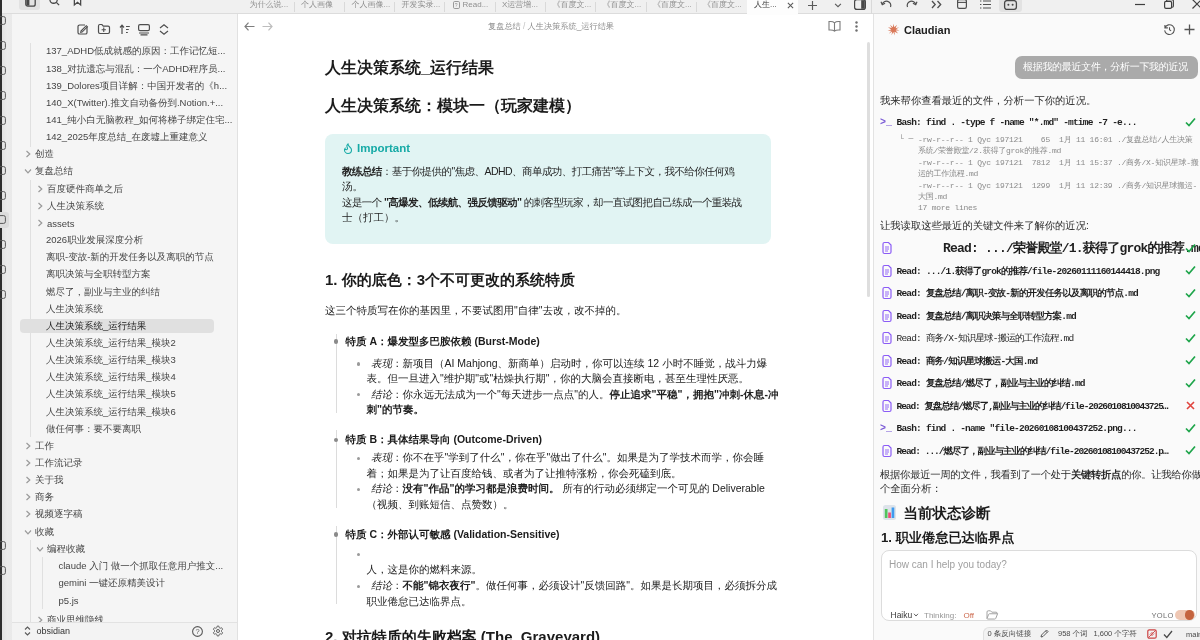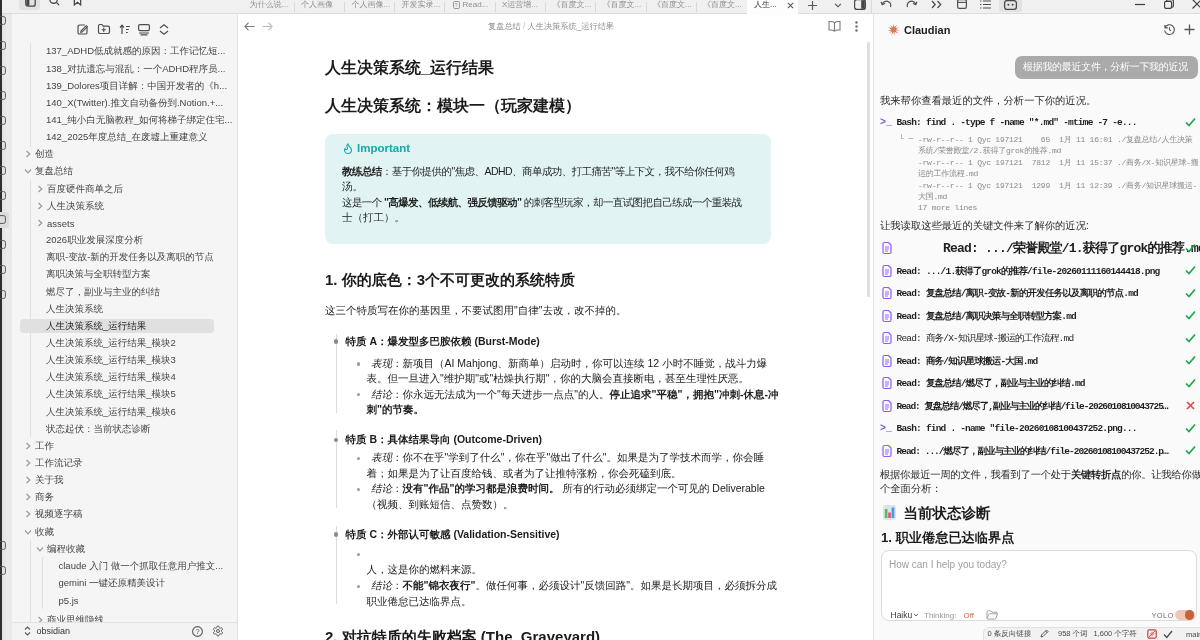--- a/index.html
+++ b/index.html
@@ -210,21 +210,21 @@
 <div class="t" style="left:46px;top:257.2px;font-size:9.5px;color:#454545">离职-变故-新的开发任务以及离职的节点</div>
 <div class="t" style="left:46px;top:274.3px;font-size:9.5px;color:#454545">离职决策与全职转型方案</div>
 <div class="t" style="left:46px;top:291.5px;font-size:9.5px;color:#454545">燃尽了，副业与主业的纠结</div>
 <div class="t" style="left:46px;top:308.6px;font-size:9.5px;color:#454545">人生决策系统</div>
 <div class="t" style="left:46px;top:325.8px;font-size:9.5px;color:#1d1d1d">人生决策系统_运行结果</div>
 <div class="t" style="left:46px;top:342.9px;font-size:9.5px;color:#454545">人生决策系统_运行结果_模块2</div>
 <div class="t" style="left:46px;top:360.1px;font-size:9.5px;color:#454545">人生决策系统_运行结果_模块3</div>
 <div class="t" style="left:46px;top:377.2px;font-size:9.5px;color:#454545">人生决策系统_运行结果_模块4</div>
 <div class="t" style="left:46px;top:394.4px;font-size:9.5px;color:#454545">人生决策系统_运行结果_模块5</div>
 <div class="t" style="left:46px;top:411.5px;font-size:9.5px;color:#454545">人生决策系统_运行结果_模块6</div>
-<div class="t" style="left:46px;top:428.7px;font-size:9.5px;color:#454545">状态起伏：当前状态诊断</div>
+<div class="t" style="left:46px;top:428.7px;font-size:9.5px;color:#454545">做任何事：要不要离职</div>
 <svg width="6" height="8" viewBox="0 0 6 8" style="left:24.5px;top:441.8px">
       <path d="M1.5 1 L4.8 4 L1.5 7" fill="none" stroke="#9a9a9a" stroke-width="1.2"></path>
     </svg>
 <div class="t" style="left:35px;top:445.8px;font-size:9.5px;color:#454545">工作</div>
 <svg width="6" height="8" viewBox="0 0 6 8" style="left:24.5px;top:459.0px">
       <path d="M1.5 1 L4.8 4 L1.5 7" fill="none" stroke="#9a9a9a" stroke-width="1.2"></path>
     </svg>
 <div class="t" style="left:35px;top:463.0px;font-size:9.5px;color:#454545">工作流记录</div>
 <svg width="6" height="8" viewBox="0 0 6 8" style="left:24.5px;top:476.1px">
       <path d="M1.5 1 L4.8 4 L1.5 7" fill="none" stroke="#9a9a9a" stroke-width="1.2"></path>

